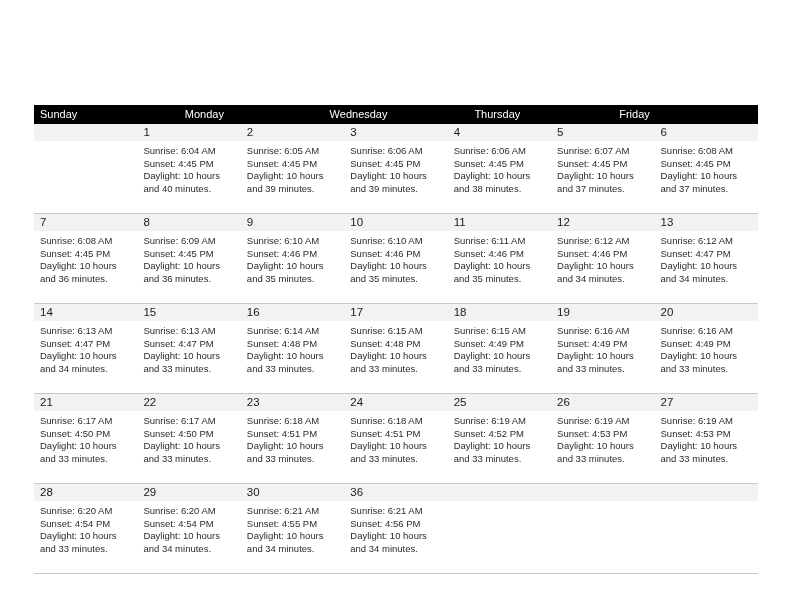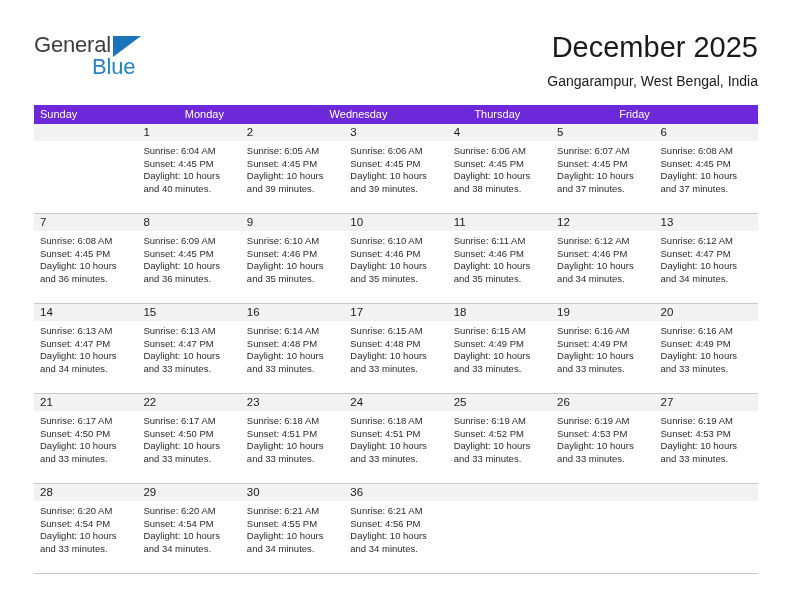--- a/index.html
+++ b/index.html
@@ -87,21 +87,21 @@
   
   .calendar {
     position: absolute;
     left: 34px;
     top: 105px;
     width: 724px;
   }
   .weekdays {
     display: flex;
     width: 100%;
-    background: #6d28d9;
+    background: #000000;
   }
   .weekday {
     flex: 1 1 0;
     height: 19px;
     line-height: 19px;
     padding-left: 6px;
     font-size: 11px;
     color: #ffffff;
     white-space: nowrap;
     overflow: hidden;
@@ -139,34 +139,20 @@
   }
   .day-info div {
     white-space: nowrap;
   }
 </style>
 </head>
 <body>
 
 <div id="page">
 
-  <div class="header">
-
-    <div class="logo">
-      <span class="logo-general">General</span>
-      <span class="logo-triangle"></span>
-      <span class="logo-blue">Blue</span>
-    </div>
-
-    <div class="title-block">
-      <div class="cal-title">December 2025</div>
-      <div class="cal-subtitle">Gangarampur, West Bengal, India</div>
-    </div>
-
-  </div>
 
   <div class="calendar">
     <div class="weekdays" id="weekday-row">
         <div class="weekday">Sunday</div>
         <div class="weekday">Monday</div>
         <div class="weekday">Wednesday</div>
         <div class="weekday">Thursday</div>
         <div class="weekday">Friday</div>
       </div>
     <div id="weeks-container">

